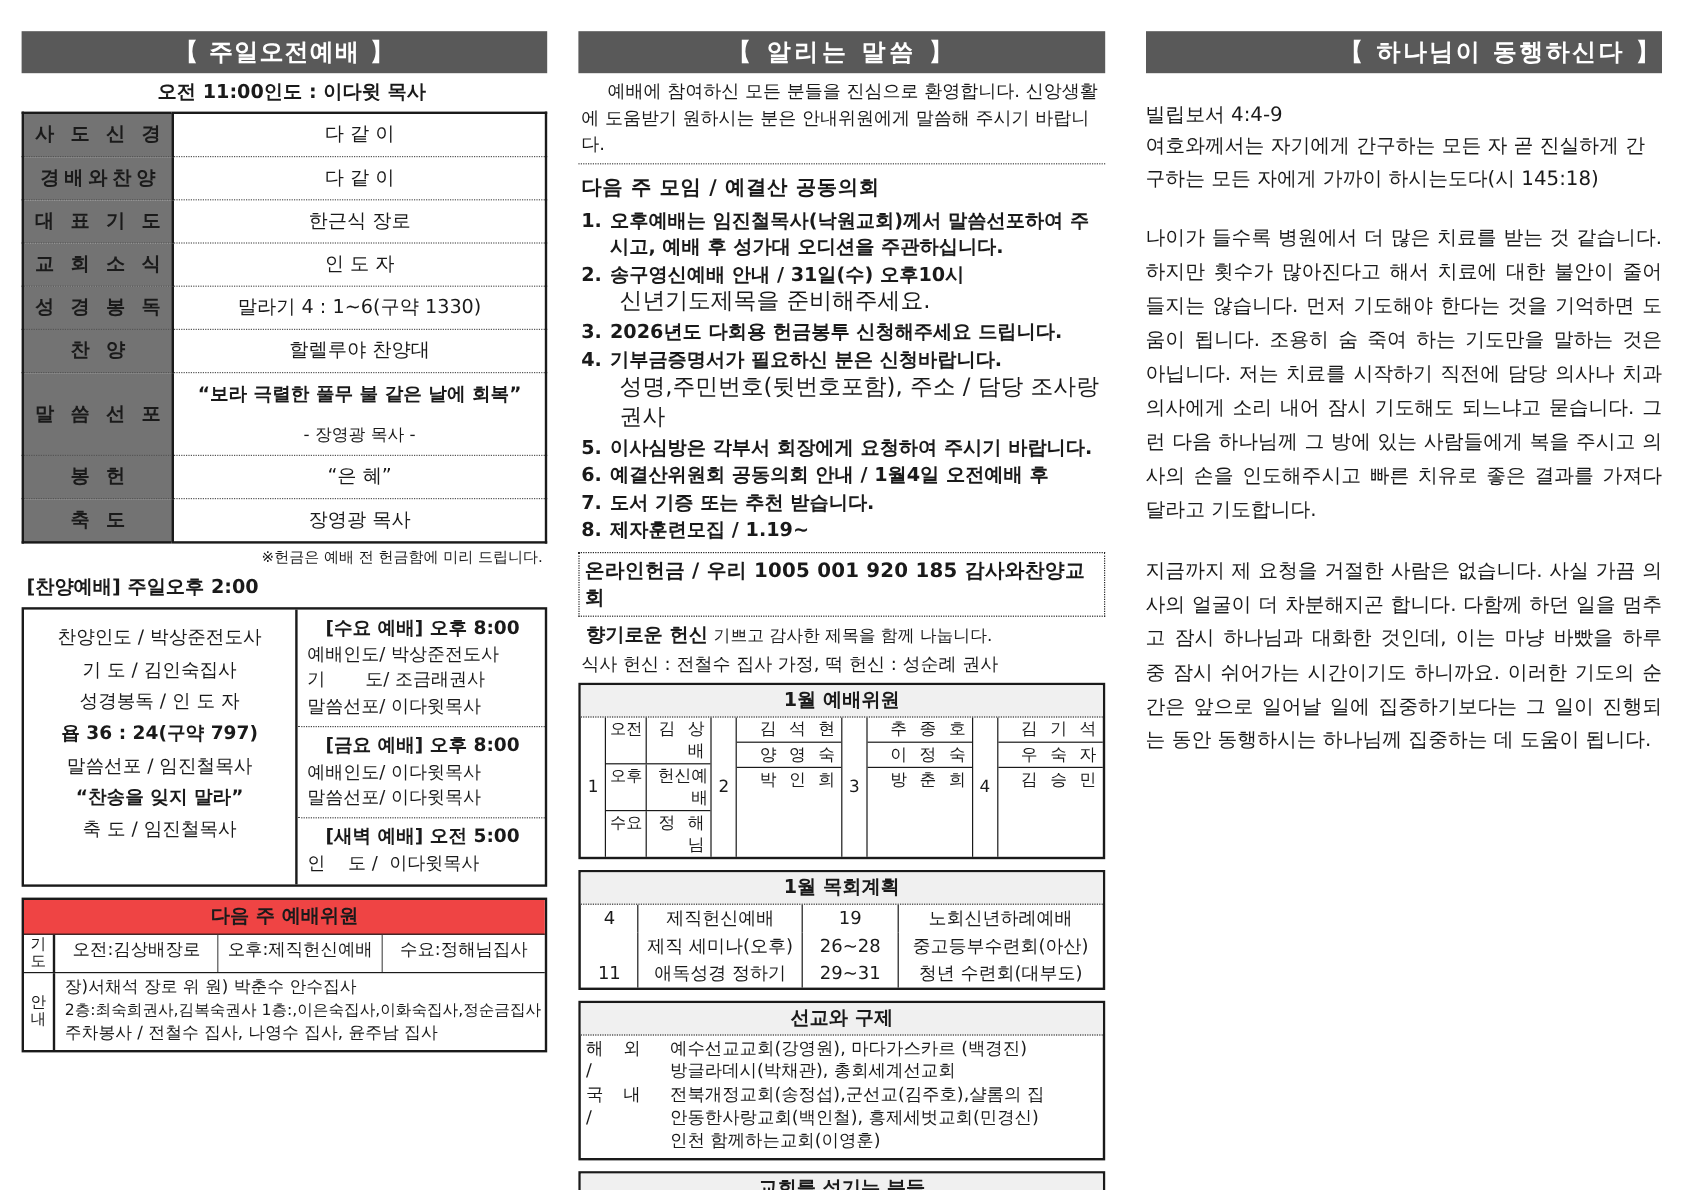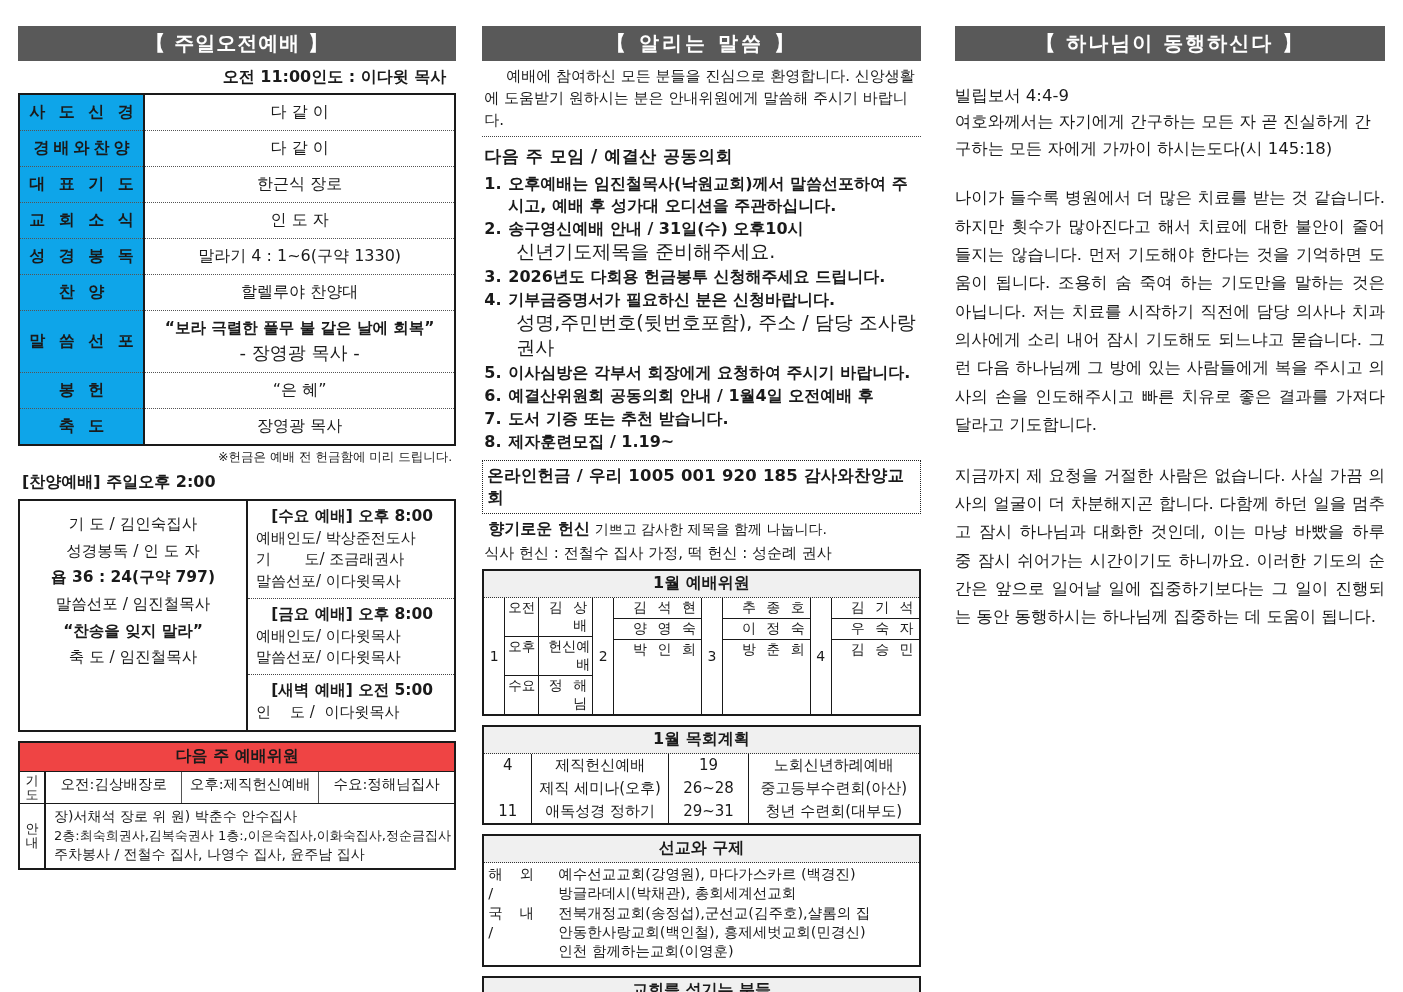--- a/index.html
+++ b/index.html
@@ -27,25 +27,25 @@
     background: #595959;
     color: #ffffff;
     text-align: center;
     font-weight: bold;
     font-size: 20px;
     letter-spacing: 1px;
     padding: 6px 0 7px 0;
     line-height: 1.1;
   }
   .banner.b2 { letter-spacing: 3px; }
-  .banner.b3 { letter-spacing: 2px; }
+  .banner.b3 { letter-spacing: 2px; text-align: right; }
 
   
   .meta-row {
-    display: flex; justify-content: flex-end;
+    display: flex; justify-content: center;
     align-items: baseline;
     font-size: 16px; font-weight: bold;
     padding: 6px 10px 5px 22px;
   }
   .meta-row .right { font-weight: bold; }
 
   table.wtbl {
     width: 100%;
     border-collapse: collapse;
     border: 2px solid #1a1a1a;
@@ -54,29 +54,29 @@
   table.wtbl td {
     border-bottom: 1px dotted #555;
     font-size: 16px;
     padding: 7px 2px;
     text-align: center;
     vertical-align: middle;
   }
   table.wtbl tr:last-child td { border-bottom: none; }
   table.wtbl td.lbl {
     width: 125px;
-    background: #0ea5e9;
+    background: #737373;
     font-weight: bold;
     border-right: 2px solid #1a1a1a;
     letter-spacing: 4px;
     padding-left: 6px;
   }
   td.lbl.spread { letter-spacing: 0px; }
   .sermon-t { font-weight: bold; font-size: 15.5px; }
-  .sermon-s { font-size: 18px; margin-top: 2px; }
+  .sermon-s { font-size: 14px; margin-top: 15px; }
   .note-right {
     text-align: right;
     font-size: 12.5px;
     padding: 3px 4px 0 0;
   }
 
   
   .sub-head {
     font-size: 16px; font-weight: bold;
     padding: 6px 0 6px 4px;
@@ -290,20 +290,21 @@
         </tr>
       </tbody>
     </table>
 
     <div class="note-right">※헌금은 예배 전 헌금함에 미리 드립니다.</div>
 
     <div class="sub-head">[찬양예배] 주일오후 2:00</div>
 
     <div class="praise-wrap">
       <div class="praise-left">
+        <div class="sp">찬양인도 / 박상준전도사</div>
         <div class="sp">기       도 / 김인숙집사</div>
         <div class="sp">성경봉독 / 인  도  자</div>
         <div class="sp bold">욥 36 : 24(구약 797)</div>
         <div class="sp">말씀선포 / 임진철목사</div>
         <div class="sp bold">“찬송을 잊지 말라”</div>
         <div class="sp">축     도 / 임진철목사</div>
       </div>
       <div class="praise-right">
         <div class="pr-blk">
           <div class="pr-title">[수요 예배] 오후 8:00</div>

